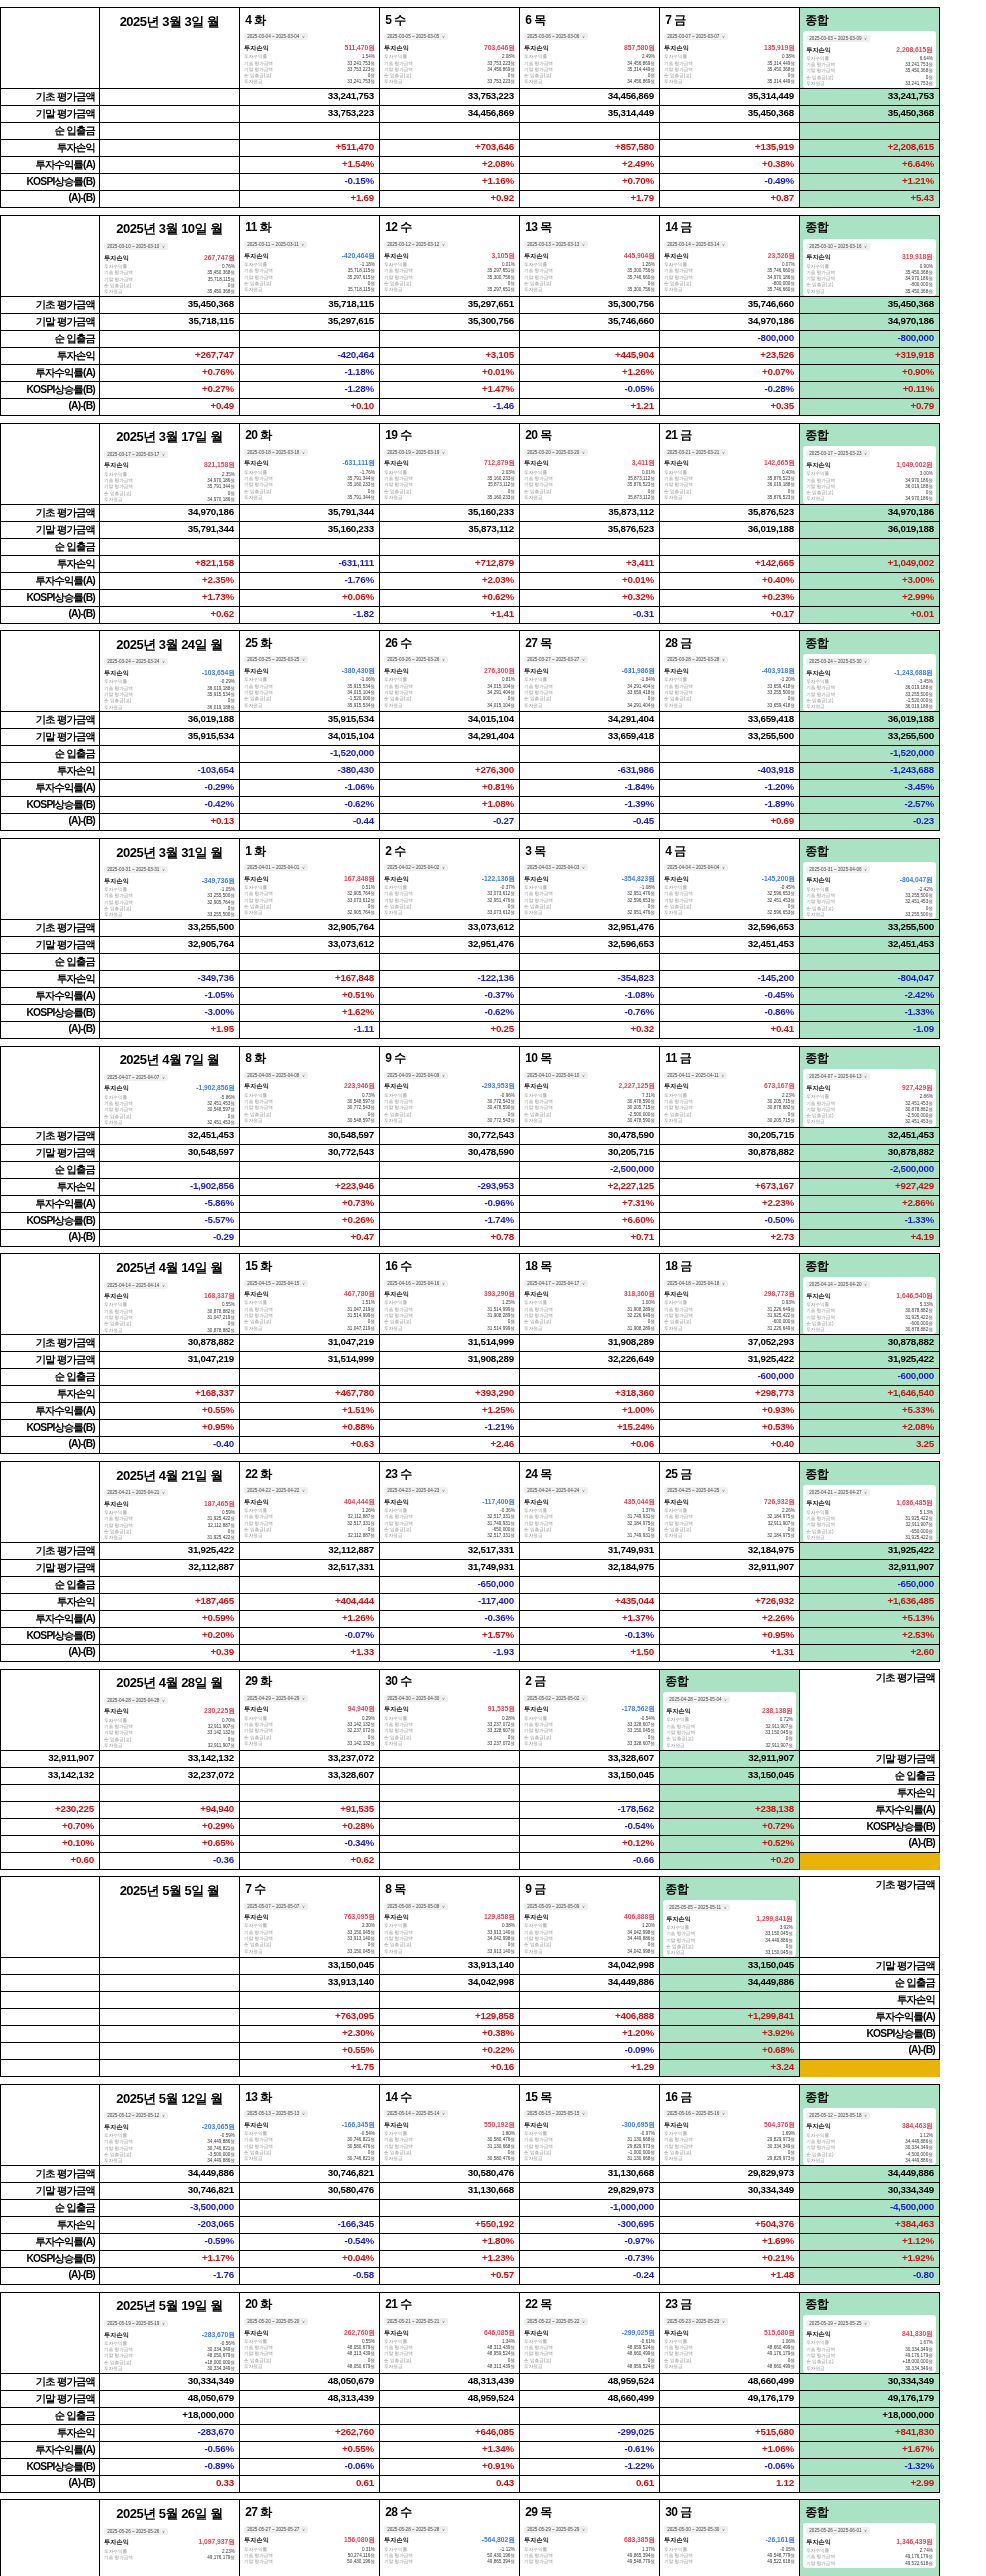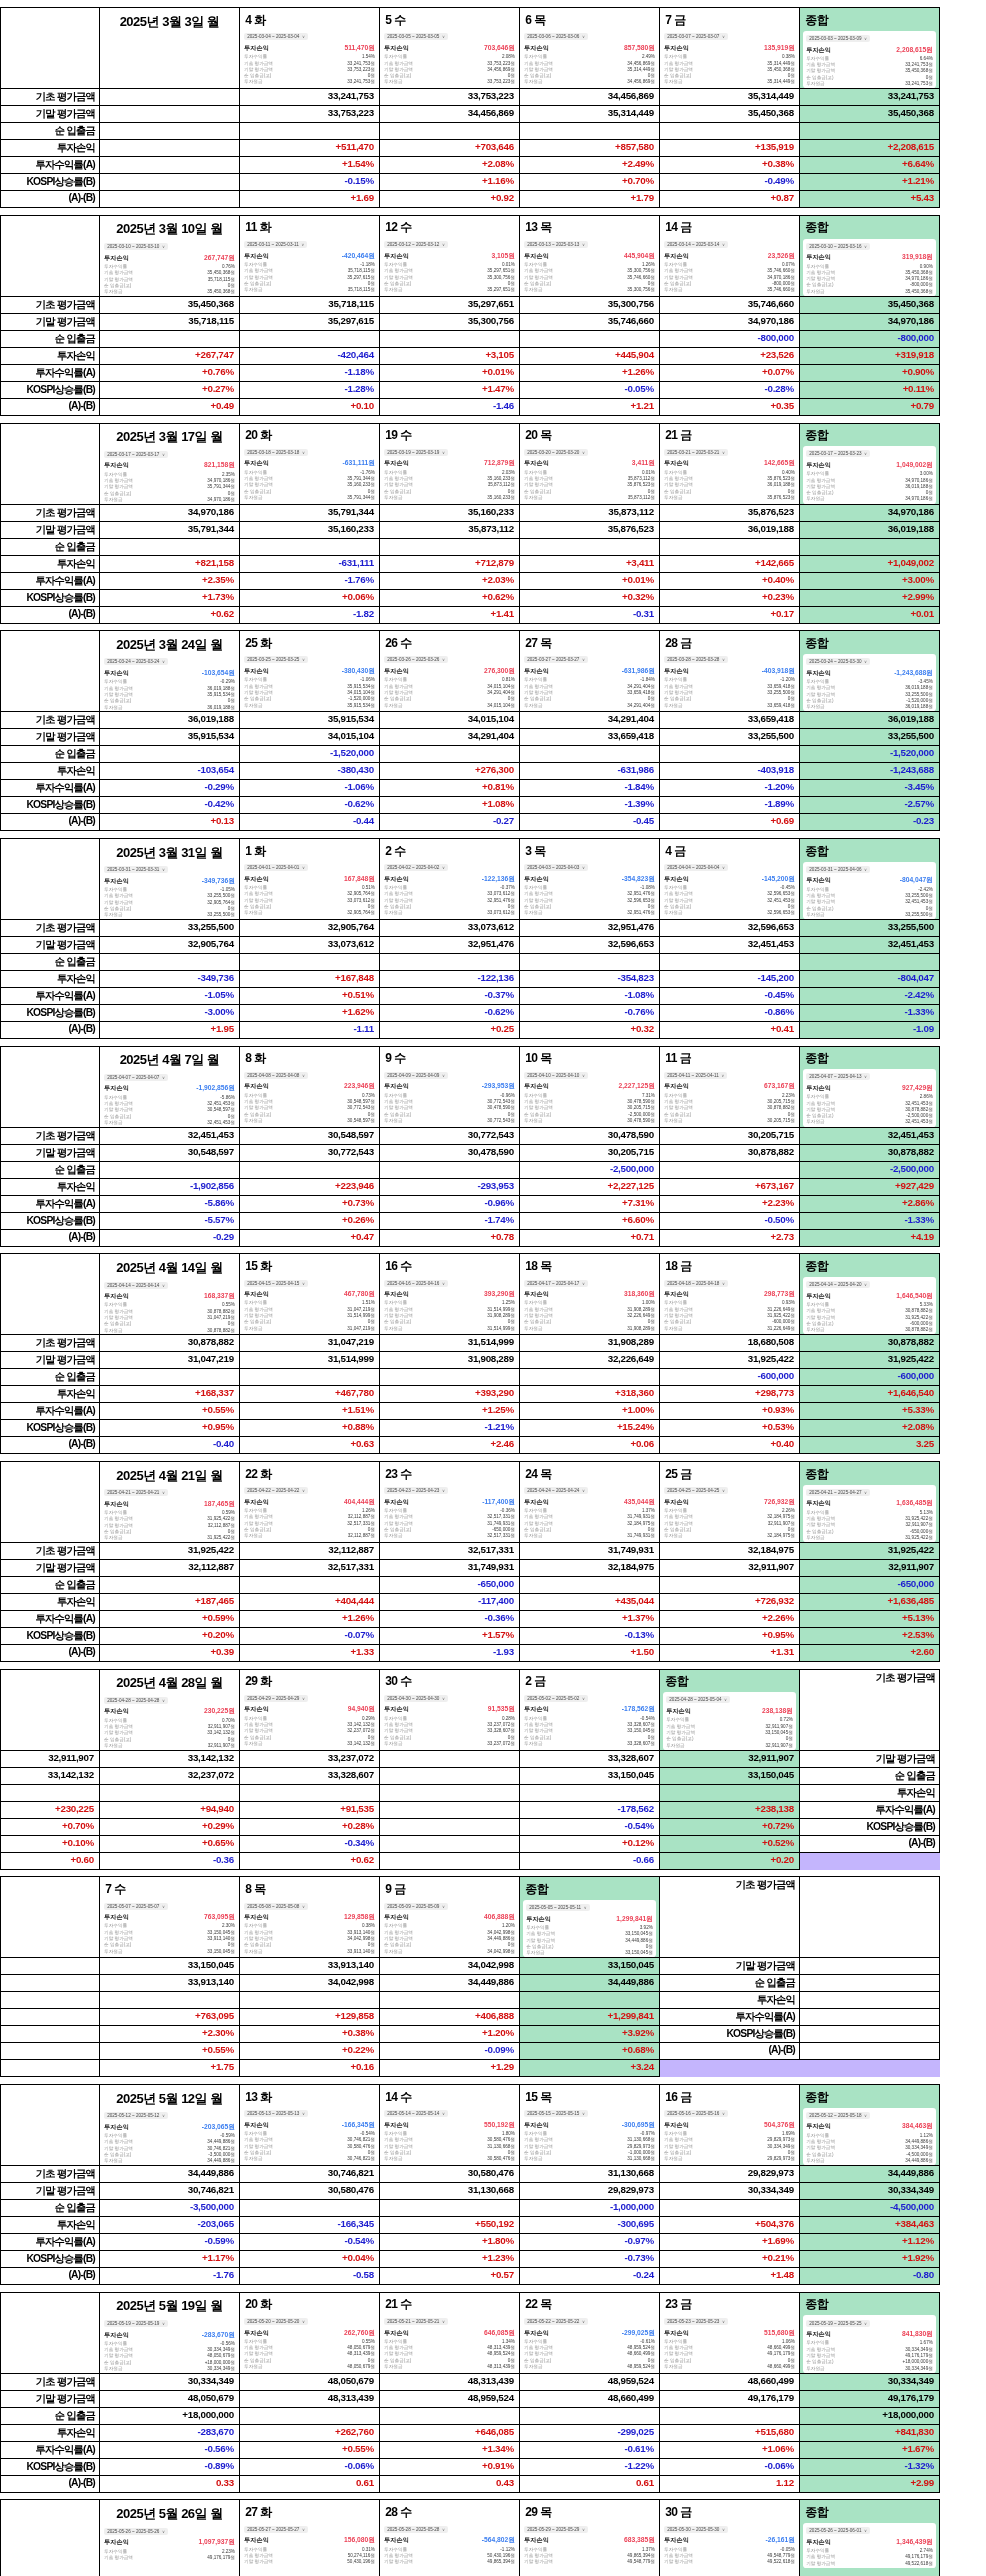--- a/index.html
+++ b/index.html
@@ -1,20 +1,20 @@
 <!DOCTYPE html>
 <html style="font-size:8.2px"><head>
 <meta charset="utf-8">
 <style>
   html,body{margin:0;padding:0;background:#fff;}
   body{font-family:"Liberation Sans",sans-serif;width:986px;}
   #sheet{position:relative;width:986px;min-height:3418px;background:#fff;padding-top:7.2px;}
   .wk{display:grid;grid-template-columns:99px 140px 140px 140px 140px 140px 140px;
       grid-template-rows:81px repeat(7,17px);
-      width:939px;border-top:1.5px solid #000;border-left:1.5px solid #000;margin:0 0 6.7px 0;background:#c4b5fd;}
+      width:939px;border-top:1.5px solid #000;border-left:1.5px solid #000;margin:0 0 6.7px 0;background:#eab308;}
   .cell{border-right:1.5px solid #000;border-bottom:1.5px solid #000;overflow:hidden;box-sizing:border-box;background:#fff;}
   .sumbg{background:var(--green);}
   .wk-title{font-size:13px;font-weight:800;text-align:center;padding-top:4.6px;letter-spacing:-0.5px;white-space:nowrap;}
   .day-h{font-size:12px;font-weight:800;padding:3.6px 0 0 5.2px;letter-spacing:-0.5px;}
   .app{margin:2.6px 4.1px 0 4.1px;}
   .sum .app{background:#fff;border-radius:3.1px;padding:2.1px 3.1px;margin:2.1px 3.1px 0 3.1px;}
   .pill{display:inline-block;background:#efefef;border-radius:2.1px;font-size:4.6px;color:#4a4a4a;padding:1px 3.1px;white-space:nowrap;}
   .pill .chev{color:#777;margin-left:2.6px;font-size:4.1px;}
   .aprofit{display:flex;justify-content:space-between;align-items:baseline;margin-top:3.6px;}
   .aprofit .al{font-size:6.2px;font-weight:700;color:#1a1a1a;}
@@ -1248,21 +1248,21 @@
           </div><div class="mini">
             <div>투자원금</div>
             <div class="mv">30,878,882원</div>
           </div></div>
       </div>
       <div class="cell rowlab">기초 평가금액</div>
       <div class="cell val">30,878,882</div>
       <div class="cell val">31,047,219</div>
       <div class="cell val">31,514,999</div>
       <div class="cell val">31,908,289</div>
-      <div class="cell val">18,680,508</div>
+      <div class="cell val">37,052,293</div>
       <div class="cell val sumbg">30,878,882</div>
       <div class="cell rowlab">기말 평가금액</div>
       <div class="cell val">31,047,219</div>
       <div class="cell val">31,514,999</div>
       <div class="cell val">31,908,289</div>
       <div class="cell val">32,226,649</div>
       <div class="cell val">31,925,422</div>
       <div class="cell val sumbg">31,925,422</div>
       <div class="cell rowlab">순 입출금</div>
       <div class="cell val"></div>
@@ -1642,20 +1642,23 @@
       <div class="cell val pos">+0.60</div>
       <div class="cell val neg">-0.36</div>
       <div class="cell val pos">+0.62</div>
       <div class="cell val"></div>
       <div class="cell val neg">-0.66</div>
       <div class="cell val sumbg pos">+0.20</div>
     </div>
     <div class="wk">
       <div class="cell"></div>
       <div class="cell">
+        <div class="wk-title">2025년 5월 5일 월</div>
+      </div>
+      <div class="cell">
         <div class="day-h">7 수</div>
         <div class="app"><div class="pill">2025-05-07 ~ 2025-05-07<div class="chev" style="display: inline;">∨</div></div><div class="aprofit">
             <div class="al">투자손익</div>
             <div class="av apos">763,095원</div>
           </div><div class="mini">
             <div>투자수익률</div>
             <div class="mv apos">2.30%</div>
           </div><div class="mini">
             <div>기초 평가금액</div>
             <div class="mv">33,150,045원</div>

